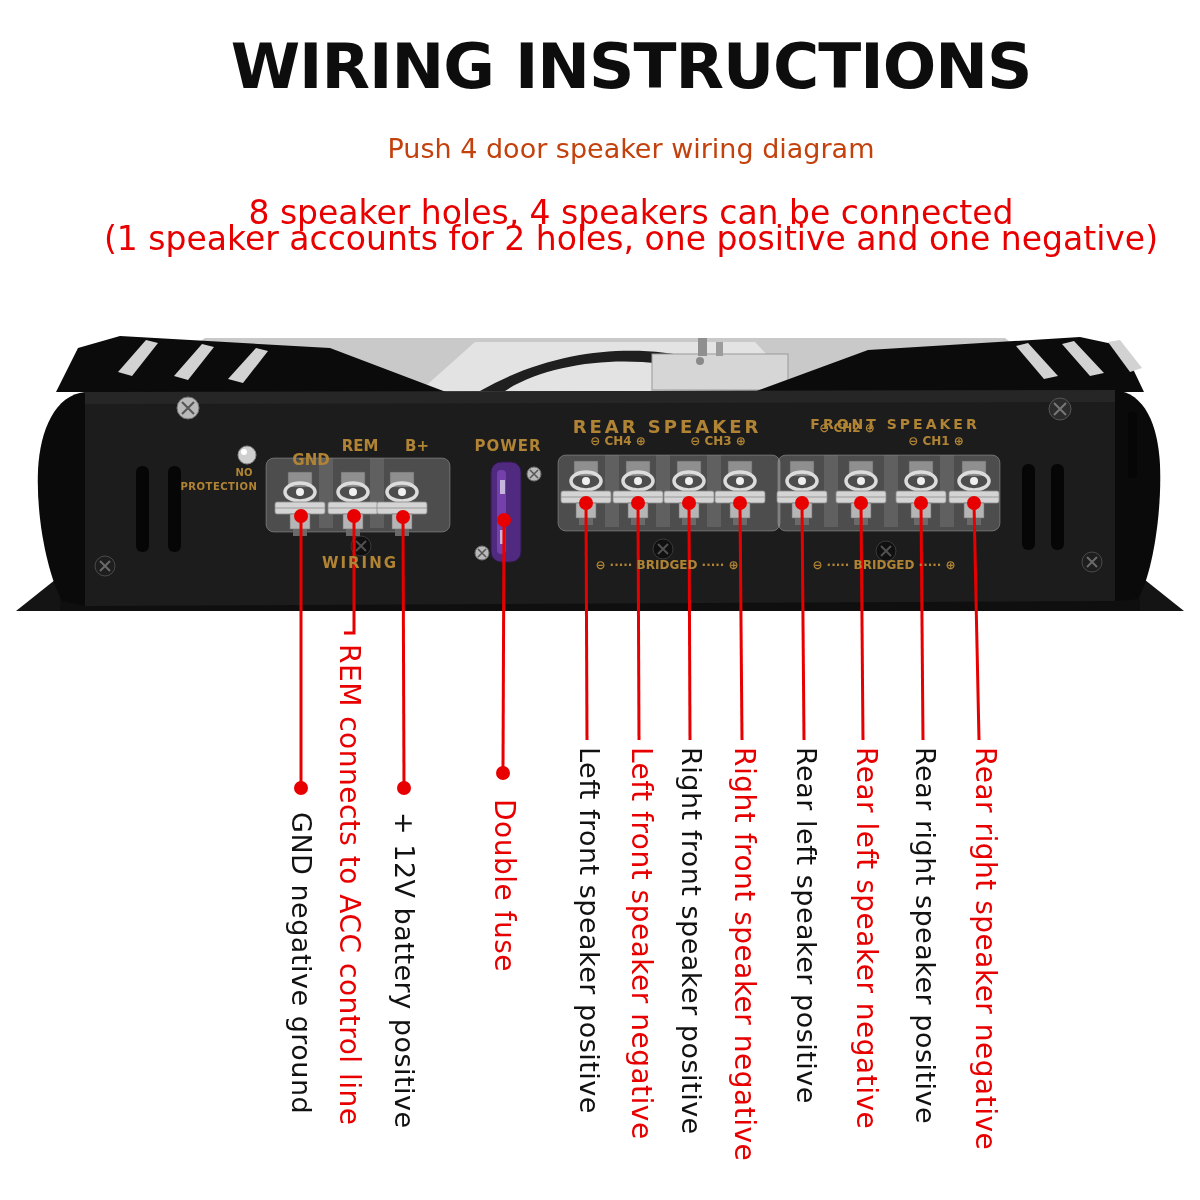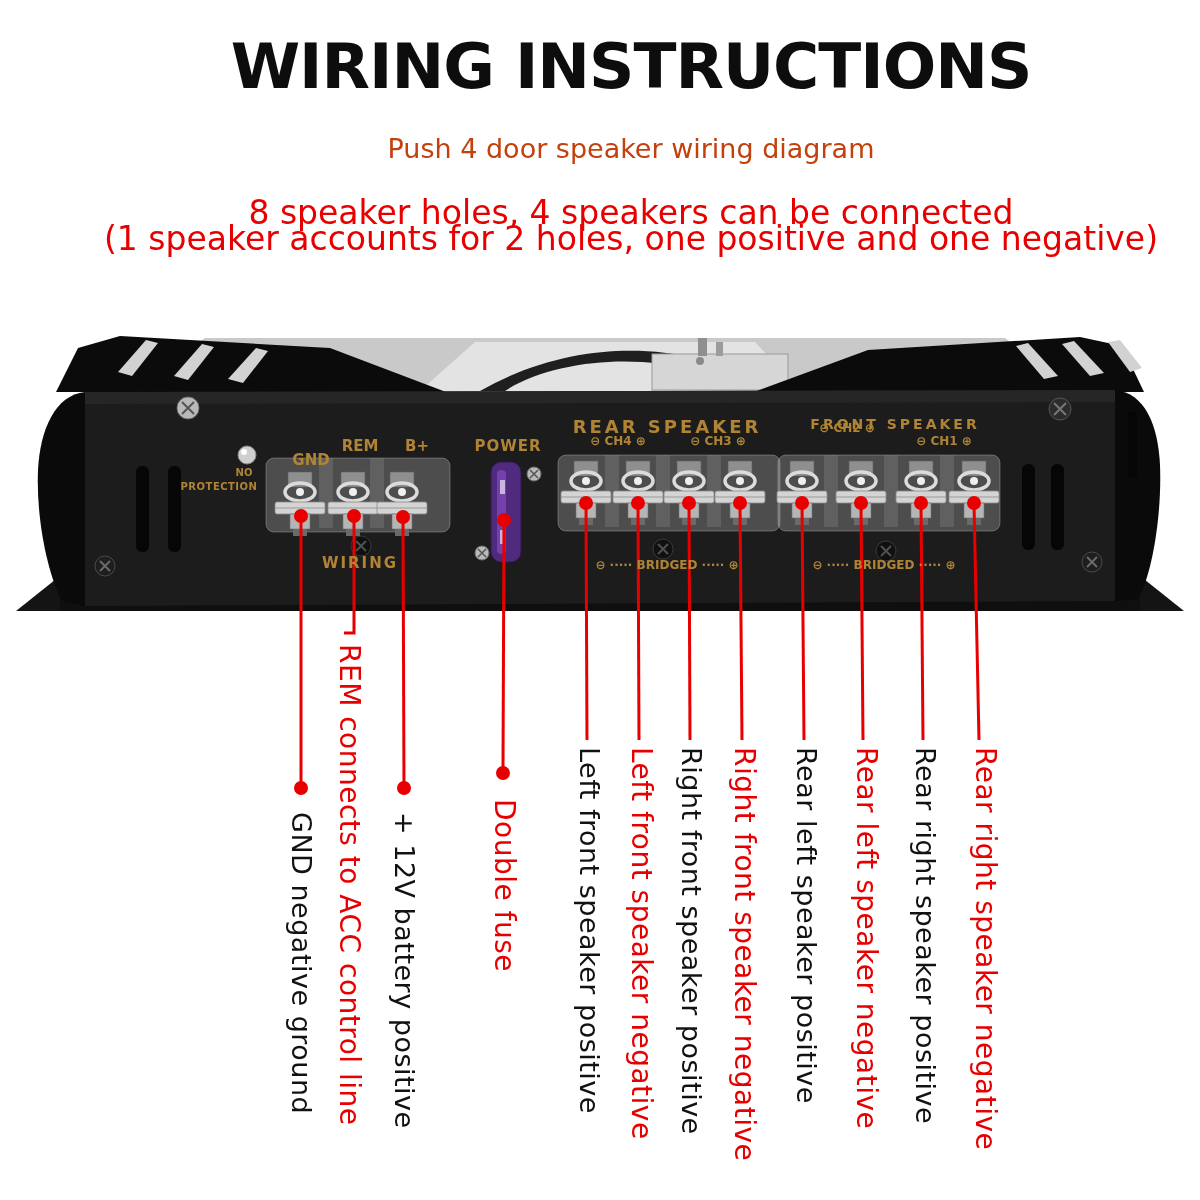--- a/index.html
+++ b/index.html
@@ -281,21 +281,21 @@
 <div class="glabel" style="left:300px;top:451px;font-size:15px;margin-left:11px;">GND</div>
 <div class="glabel" style="left:360px;top:437px;font-size:15px;">REM</div>
 <div class="glabel" style="left:417px;top:437px;font-size:15px;">B+</div>
 <div class="glabel" style="left:508px;top:437px;font-size:15px;letter-spacing:1px;">POWER</div>
 <div class="glabel" style="left:360px;top:554px;font-size:15px;letter-spacing:2px;">WIRING</div>
 <div class="glabel" style="left:667px;top:416px;font-size:18px;letter-spacing:3px;">REAR SPEAKER</div>
 <div class="glabel" style="left:895px;top:416px;font-size:14px;letter-spacing:3px;">FRONT SPEAKER</div>
 <div class="glabel" style="left:618px;top:434px;font-size:12px;">⊖ CH4 ⊕</div>
 <div class="glabel" style="left:718px;top:434px;font-size:12px;">⊖ CH3 ⊕</div>
 <div class="glabel" style="left:837px;top:421px;font-size:12px;margin-left:10px;">⊖ CH2 ⊕</div>
-<div class="glabel" style="left:936px;top:434px;font-size:12px;margin-left:8px;">⊖ CH1 ⊕</div>
+<div class="glabel" style="left:936px;top:434px;font-size:12px;">⊖ CH1 ⊕</div>
 <div class="glabel" style="left:667px;top:558px;font-size:12px;">⊖ ····· BRIDGED ····· ⊕</div>
 <div class="glabel" style="left:884px;top:558px;font-size:12px;">⊖ ····· BRIDGED ····· ⊕</div>
 
 <div class="vlabel vblack" style="left:301px;top:812px;">GND negative ground</div>
 <div class="vlabel vred" style="left:349px;top:644px;">REM connects to ACC control line</div>
 <div class="vlabel vblack" style="left:404px;top:812px;">+ 12V battery positive</div>
 <div class="vlabel vred" style="left:504px;top:799px;">Double fuse</div>
 <div class="vlabel vblack" style="left:589px;top:747px;">Left front speaker positive</div>
 <div class="vlabel vred" style="left:641px;top:747px;">Left front speaker negative</div>
 <div class="vlabel vblack" style="left:691px;top:747px;">Right front speaker positive</div>

